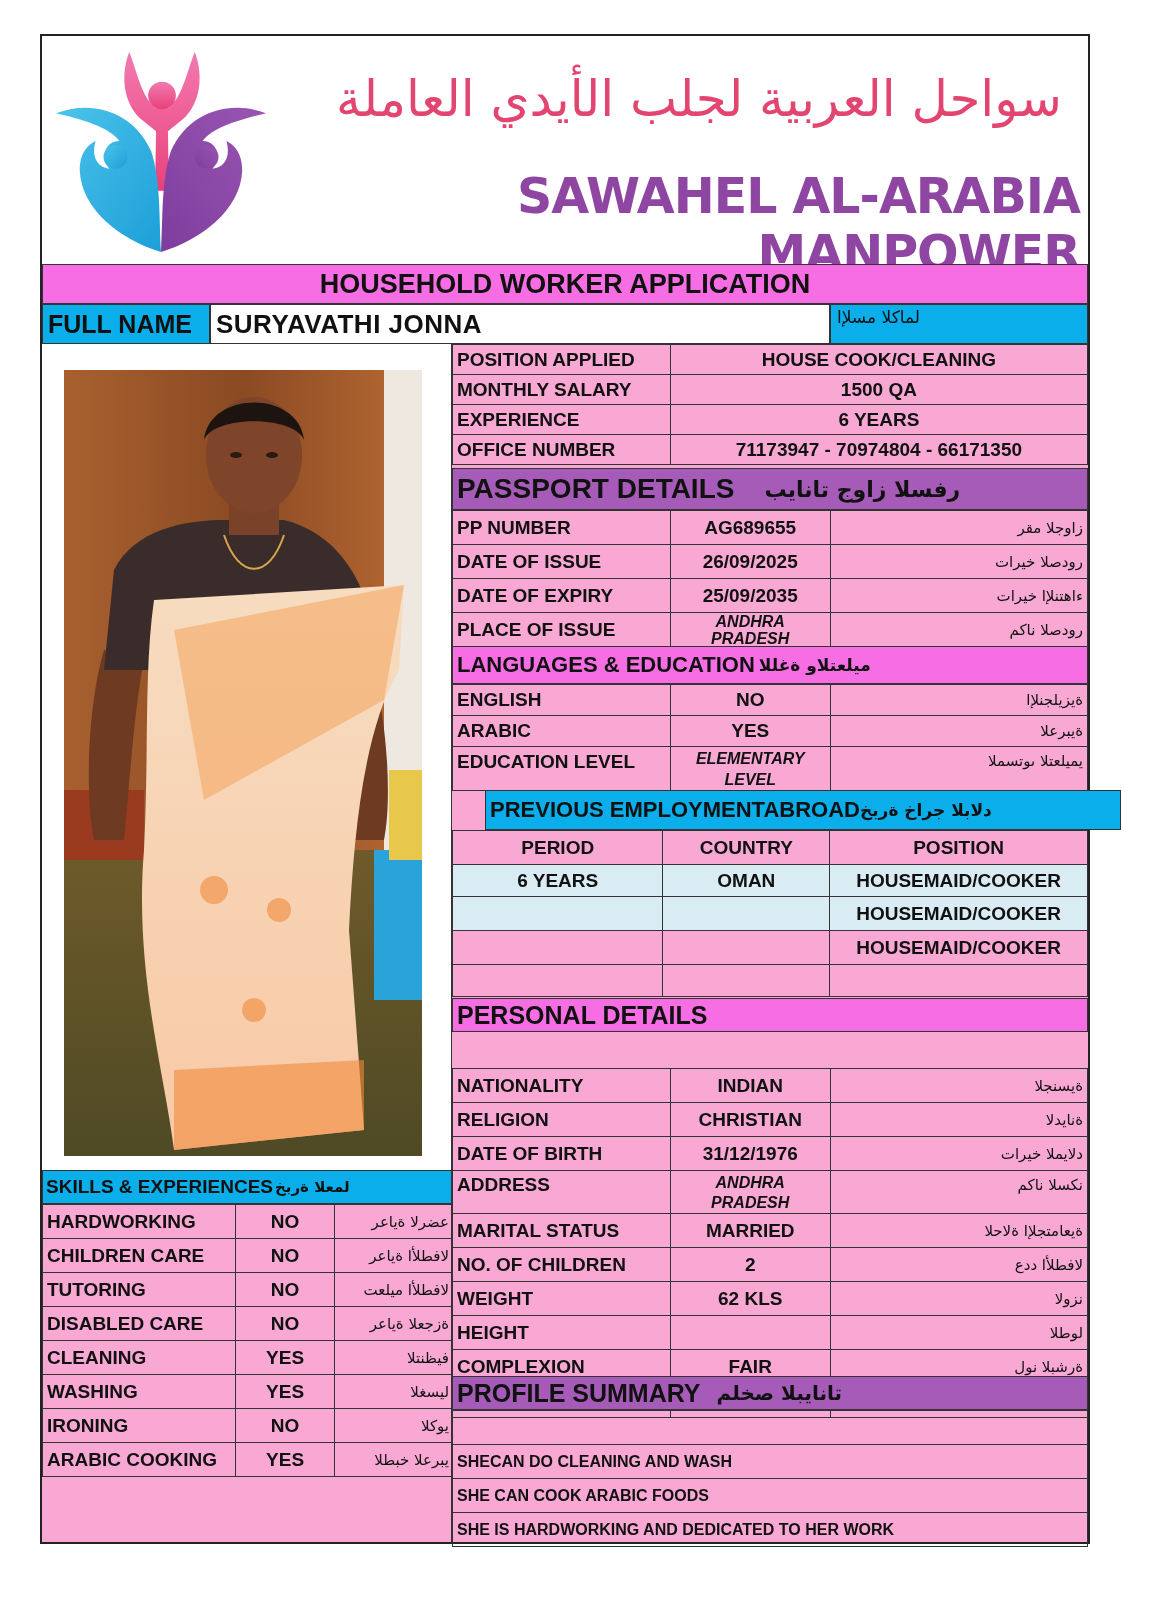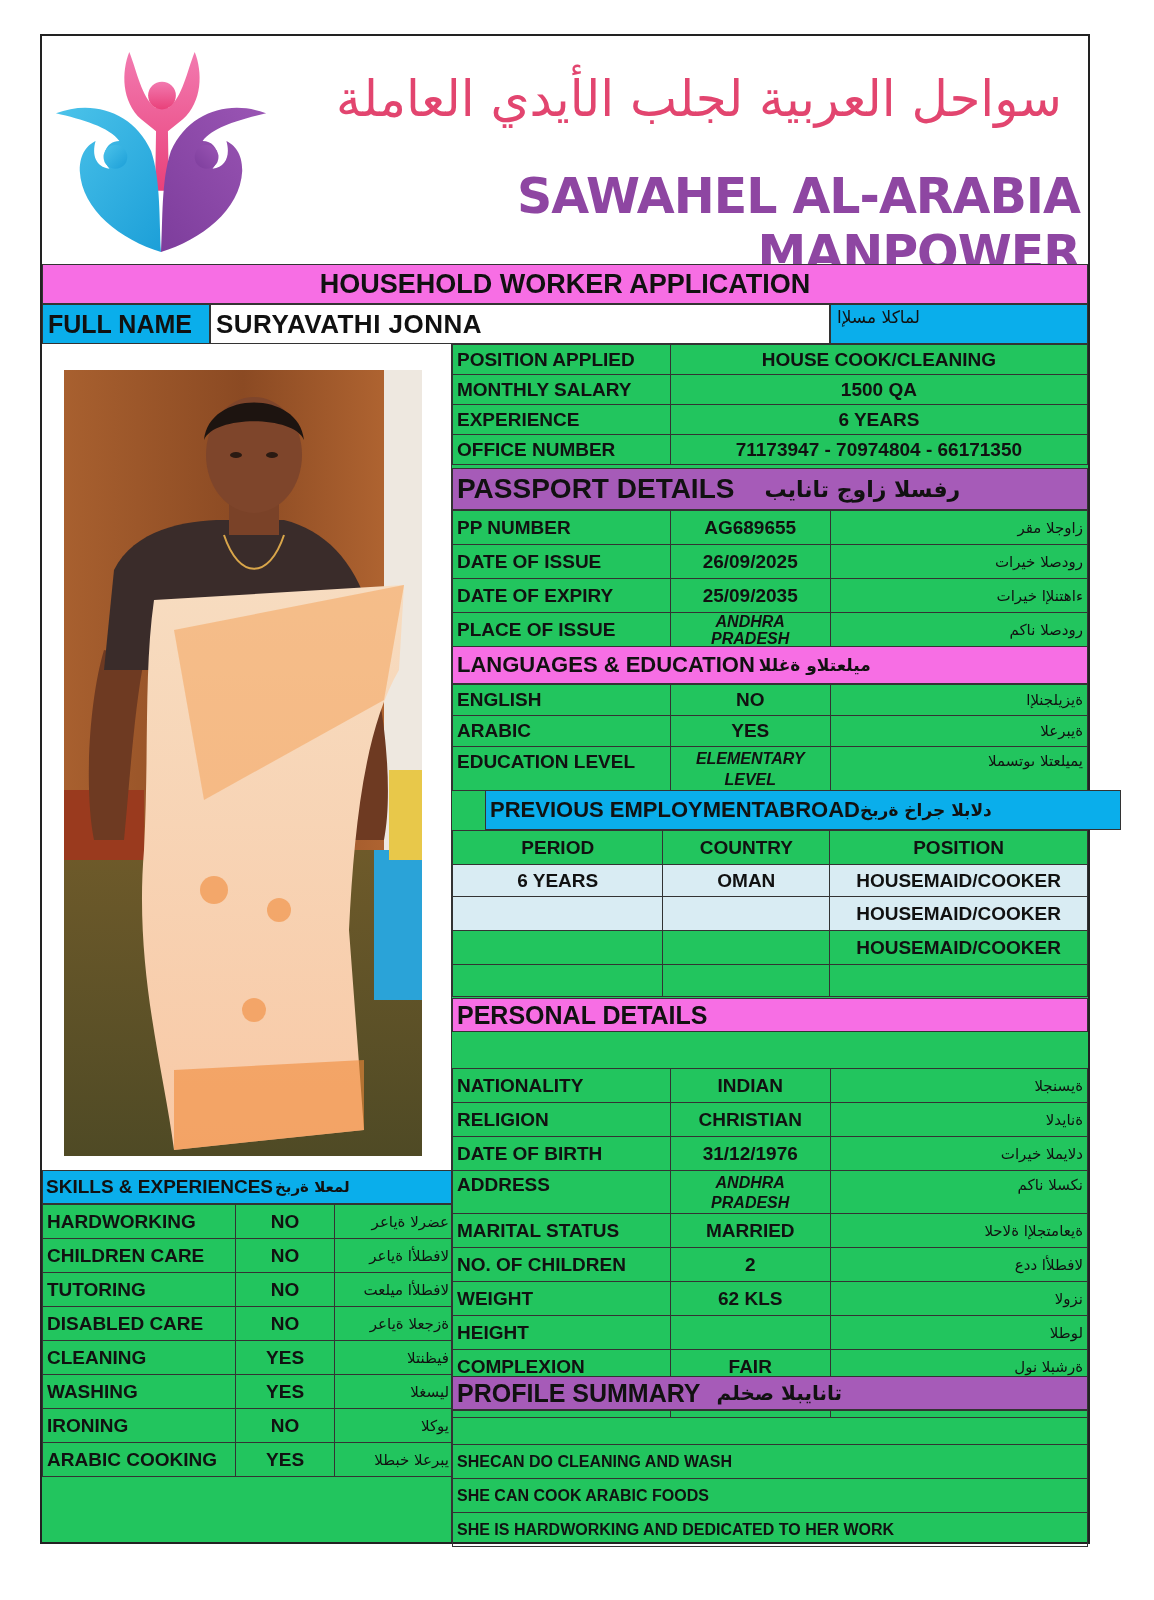--- a/index.html
+++ b/index.html
@@ -1,19 +1,19 @@
 <!DOCTYPE html>
 <html><head>
 <meta charset="utf-8">
 <style>
   * { box-sizing: border-box; margin: 0; padding: 0; }
   html, body { width: 1154px; height: 1600px; background: #ffffff; overflow: hidden; }
   body { font-family: "Liberation Sans", sans-serif; color: #111; position: relative; }
 
-  .sheet { position: absolute; left: 40px; top: 34px; width: 1050px; height: 1510px; border: 2px solid #222; background: #22c55e; }
+  .sheet { position: absolute; left: 40px; top: 34px; width: 1050px; height: 1510px; border: 2px solid #222; background: #f9a8d4; }
 
   
   .header { position: absolute; left: 0; top: 0; width: 1046px; height: 228px; background: #fff; }
   .logo { position: absolute; left: 10px; top: 6px; width: 218px; height: 218px; }
   .title-ar { position: absolute; left: 280px; top: 34px; width: 740px; text-align: right; direction: rtl;
     font-family: "DejaVu Sans", sans-serif; font-size: 50px; color: #e2456f; font-weight: normal; letter-spacing: 1px; }
   .title-en { position: absolute; left: 278px; top: 132px; width: 760px; text-align: right;
     font-family: "DejaVu Sans", sans-serif; font-weight: bold; font-size: 49px; color: #8e46a2; letter-spacing: -1px; }
 
   

